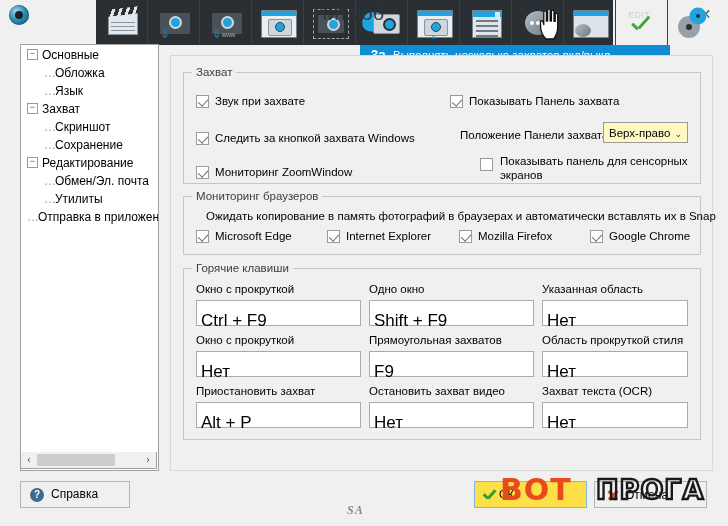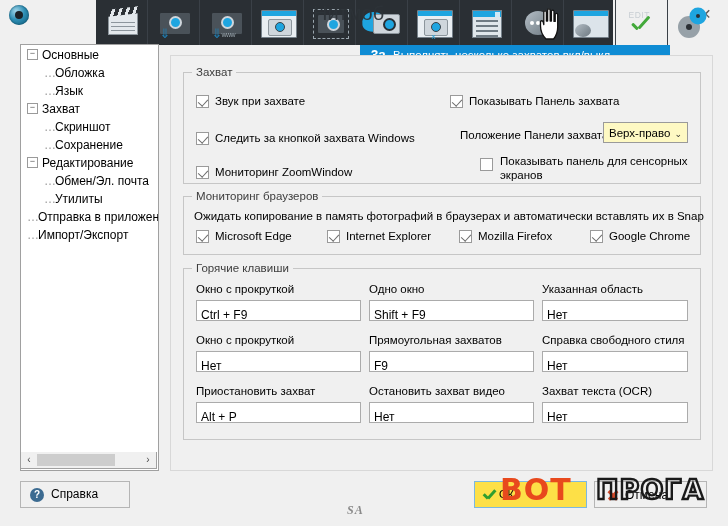--- a/index.html
+++ b/index.html
@@ -94,22 +94,22 @@
   #tree-hscroll .thumb{position:absolute;left:16px;top:2px;width:78px;height:12px;background:#cdcdcd;}
   
   #content{position:absolute;left:170px;top:55px;width:541px;height:414px;background:#f0f0f0;
       border:1px solid #d8d8d8;}
   .grp{position:absolute;border:1px solid #c6c6c6;background:#f0f0f0;}
   .grp>.cap{position:absolute;left:8px;top:-7px;background:#f0f0f0;padding:0 4px;font-size:11.5px;color:#3c3c3c;}
   .cbx{position:absolute;width:13px;height:13px;border:1px solid #9a9a9a;background:#fff;box-sizing:border-box;}
   .cbx.on::after{content:"";position:absolute;left:3px;top:1px;width:5px;height:8px;
       border:solid #6d6d6d;border-width:0 1.6px 1.6px 0;transform:rotate(42deg);}
   .cl{position:absolute;font-size:11.5px;color:#000;white-space:nowrap;}
-  .fld{position:absolute;background:#fff;border:1px solid #ababab;font-size:12px;color:#000;
-      box-sizing:border-box;padding:6px 4px;line-height:16px;height:21px;}
+  .fld{position:absolute;background:#fff;border:1px solid #ababab;font-size:17px;color:#000;
+      box-sizing:border-box;padding:12px 4px;line-height:16px;height:21px;}
   .flabel{position:absolute;font-size:11.5px;color:#000;white-space:nowrap;}
   #combo{position:absolute;left:603px;top:122px;width:85px;height:21px;background:#fef9c3;
       border:1px solid #9a9a9a;box-sizing:border-box;font-size:11.5px;padding:2px 4px;line-height:16px;}
   #combo .cv{position:absolute;left:5px;top:2px;}
   #combo .ch{position:absolute;right:5px;top:3px;color:#333;font-size:9px;}
   
   #help-btn{position:absolute;left:20px;top:481px;width:110px;height:27px;background:#f0f0f0;
       border:1px solid #b5b5b5;box-sizing:border-box;}
   #help-btn .qi{position:absolute;left:9px;top:6px;width:14px;height:14px;border-radius:50%;
       background:#3c6b91;color:#fff;font-size:10px;text-align:center;line-height:14px;font-weight:bold;}
@@ -261,21 +261,20 @@
       <div class="tnode lvl1"><span class="exp">−</span><span class="lbl">Основные</span></div>
       <div class="tnode lvl2"><span class="dots">…</span><span class="lbl">Обложка</span></div>
       <div class="tnode lvl2"><span class="dots">…</span><span class="lbl">Язык</span></div>
       <div class="tnode lvl1"><span class="exp">−</span><span class="lbl">Захват</span></div>
       <div class="tnode lvl2"><span class="dots">…</span><span class="lbl">Скриншот</span></div>
       <div class="tnode lvl2"><span class="dots">…</span><span class="lbl">Сохранение</span></div>
       <div class="tnode lvl1"><span class="exp">−</span><span class="lbl">Редактирование</span></div>
       <div class="tnode lvl2"><span class="dots">…</span><span class="lbl">Обмен/Эл. почта</span></div>
       <div class="tnode lvl2"><span class="dots">…</span><span class="lbl">Утилиты</span></div>
       <div class="tnode lvl1"><span class="dots">…</span><span class="lbl">Отправка в приложения</span></div>
-      <div class="tnode lvl1"><span class="dots">…</span><span class="lbl">Импорт/Экспорт</span></div>
     </div>
   <div id="tree-hscroll">
     <div class="ar al">‹</div>
     <div class="thumb"></div>
     <div class="ar arr">›</div>
   </div>
 
   <div id="content">
 
     <div class="grp" style="left:12px;top:16px;width:516px;height:110px;">
@@ -295,21 +294,21 @@
 
       <div class="flabel" style="left:276px;top:56px;">Положение Панели захвата</div>
 
       <div class="cbx" style="left:296px;top:85px;"></div>
       <div class="cl" style="left:316px;top:82px;">Показывать панель для сенсорных</div>
       <div class="cl" style="left:316px;top:96px;">экранов</div>
     </div>
 
     <div class="grp" style="left:12px;top:140px;width:516px;height:57px;">
       <div class="cap">Мониторинг браузеров</div>
-      <div class="cl" style="left:10px;top:13px;">Ожидать копирование в память фотографий в браузерах и автоматически вставлять их в Snap</div>
+      <div class="cl" style="left:22px;top:13px;">Ожидать копирование в память фотографий в браузерах и автоматически вставлять их в Snap</div>
 
       <div class="cbx on" style="left:12px;top:33px;"></div>
       <div class="cl" style="left:31px;top:33px;">Microsoft Edge</div>
 
       <div class="cbx on" style="left:143px;top:33px;"></div>
       <div class="cl" style="left:162px;top:33px;">Internet Explorer</div>
 
       <div class="cbx on" style="left:275px;top:33px;"></div>
       <div class="cl" style="left:294px;top:33px;">Mozilla Firefox</div>
 
@@ -324,21 +323,21 @@
       <div class="fld" style="left:12px;top:31px;width:165px;">Ctrl + F9</div>
       <div class="flabel" style="left:185px;top:14px;">Одно окно</div>
       <div class="fld" style="left:185px;top:31px;width:165px;">Shift + F9</div>
       <div class="flabel" style="left:358px;top:14px;">Указанная область</div>
       <div class="fld" style="left:358px;top:31px;width:146px;">Нет</div>
 
       <div class="flabel" style="left:12px;top:65px;">Окно с прокруткой</div>
       <div class="fld" style="left:12px;top:82px;width:165px;">Нет</div>
       <div class="flabel" style="left:185px;top:65px;">Прямоугольная захватов</div>
       <div class="fld" style="left:185px;top:82px;width:165px;">F9</div>
-      <div class="flabel" style="left:358px;top:65px;">Справка свободного стиля</div>
+      <div class="flabel" style="left:358px;top:65px;">Область прокруткой стиля</div>
       <div class="fld" style="left:358px;top:82px;width:146px;">Нет</div>
 
       <div class="flabel" style="left:12px;top:116px;">Приостановить захват</div>
       <div class="fld" style="left:12px;top:133px;width:165px;">Alt + P</div>
       <div class="flabel" style="left:185px;top:116px;">Остановить захват видео</div>
       <div class="fld" style="left:185px;top:133px;width:165px;">Нет</div>
       <div class="flabel" style="left:358px;top:116px;">Захват текста (OCR)</div>
       <div class="fld" style="left:358px;top:133px;width:146px;">Нет</div>
     </div>
   </div>

